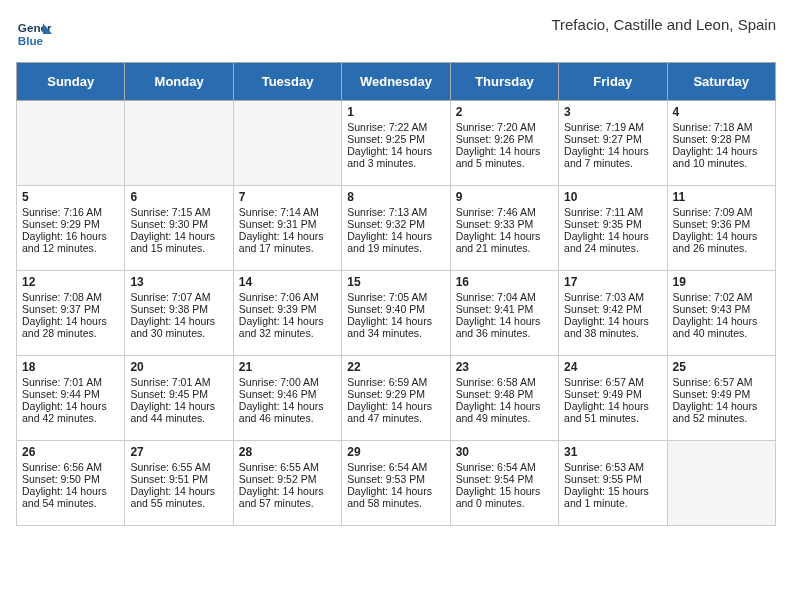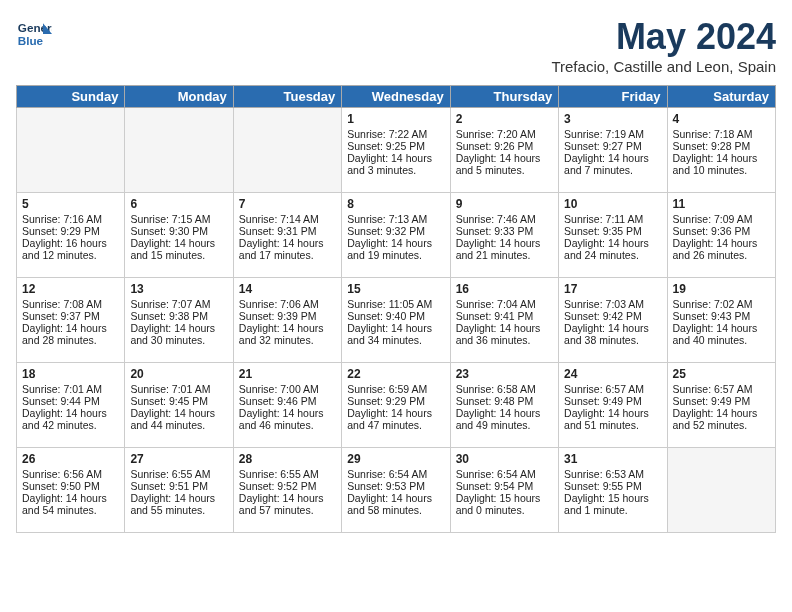--- a/index.html
+++ b/index.html
@@ -37,22 +37,22 @@
       margin-left: 32px;
     }
     table {
       width: 100%;
       border-collapse: collapse;
       table-layout: fixed;
     }
     th {
       background: #2a6cb0;
       color: #fff;
-      text-align: right;
-      padding: 3px 6px;
+      text-align: center;
+      padding: 11px 6px;
       font-size: 13px;
       font-weight: bold;
       border: 1px solid #aaa;
     }
     td {
       border: 1px solid #ccc;
       vertical-align: top;
       padding: 4px 5px;
       font-size: 10.5px;
       color: #222;
@@ -74,21 +74,20 @@
 
 <div class="header">
   <div class="logo">
     <svg class="logo-icon" viewBox="0 0 40 40">
       <text x="2" y="18" font-size="13" font-weight="bold" fill="#1a3a5c">General</text>
       <text x="2" y="32" font-size="13" font-weight="bold" fill="#2a6cb0">Blue</text>
       <polygon points="30,8 40,20 30,20" fill="#2a6cb0"></polygon>
     </svg>
   </div>
   <div class="title-block">
-    <div class="month-title">May 2024</div>
     <div class="location">Trefacio, Castille and Leon, Spain</div>
   </div>
 </div>
 
 <table>
   <thead>
     <tr id="dow-header">
         <th>Sunday</th>
         <th>Monday</th>
         <th>Tuesday</th>
@@ -186,21 +185,21 @@
           <div>Daylight: 14 hours and 30 minutes.</div>
         </td>
         <td>
           <span class="day-num">14</span>
           <div>Sunrise: 7:06 AM</div>
           <div>Sunset: 9:39 PM</div>
           <div>Daylight: 14 hours and 32 minutes.</div>
         </td>
         <td>
           <span class="day-num">15</span>
-          <div>Sunrise: 11:05 AM</div>
+          <div>Sunrise: 7:05 AM</div>
           <div>Sunset: 9:40 PM</div>
           <div>Daylight: 14 hours and 34 minutes.</div>
         </td>
         <td>
           <span class="day-num">16</span>
           <div>Sunrise: 7:04 AM</div>
           <div>Sunset: 9:41 PM</div>
           <div>Daylight: 14 hours and 36 minutes.</div>
         </td>
         <td>

